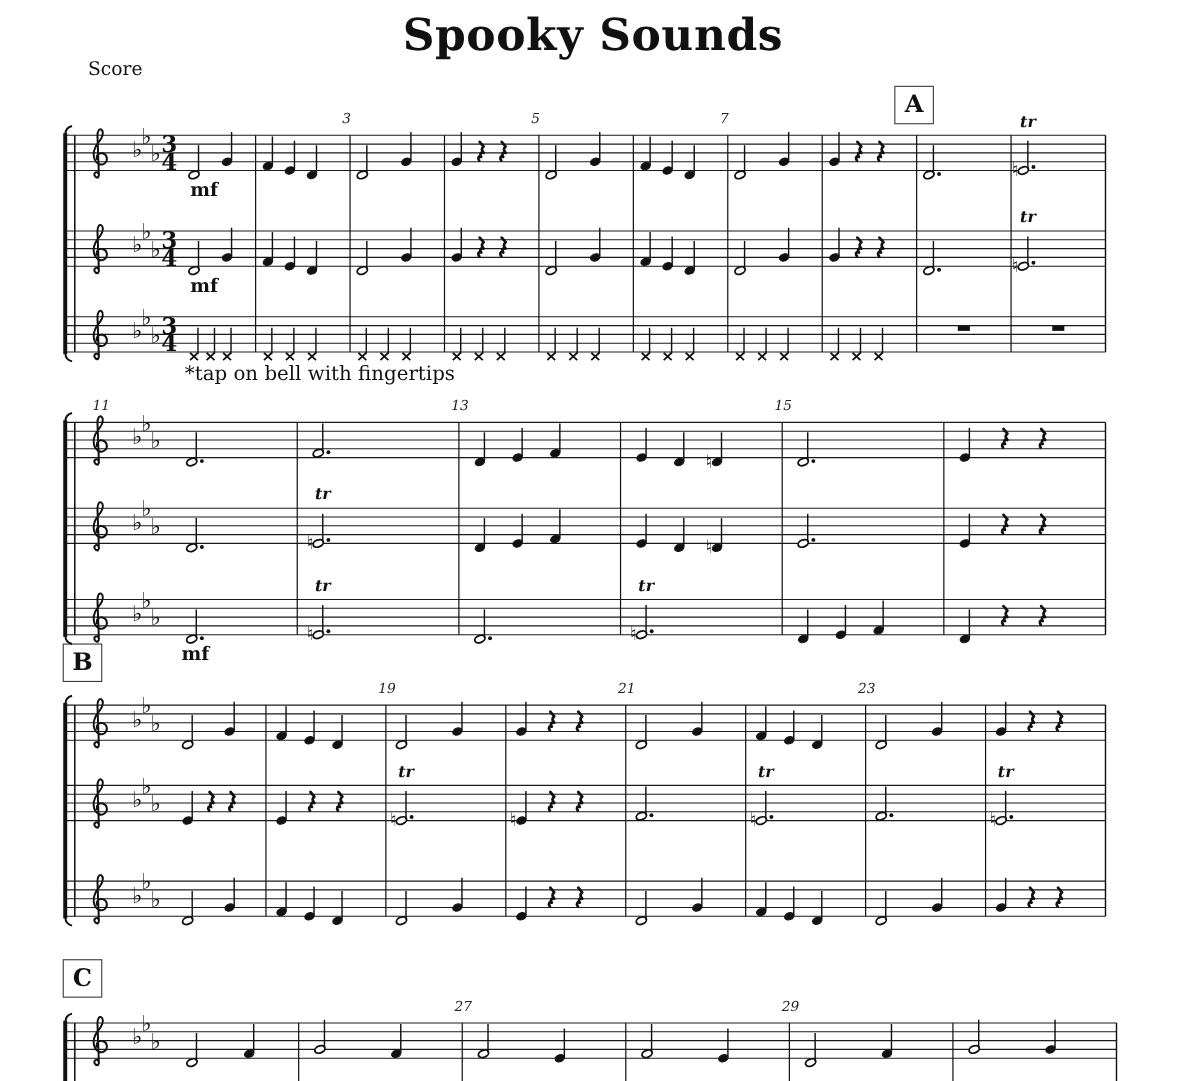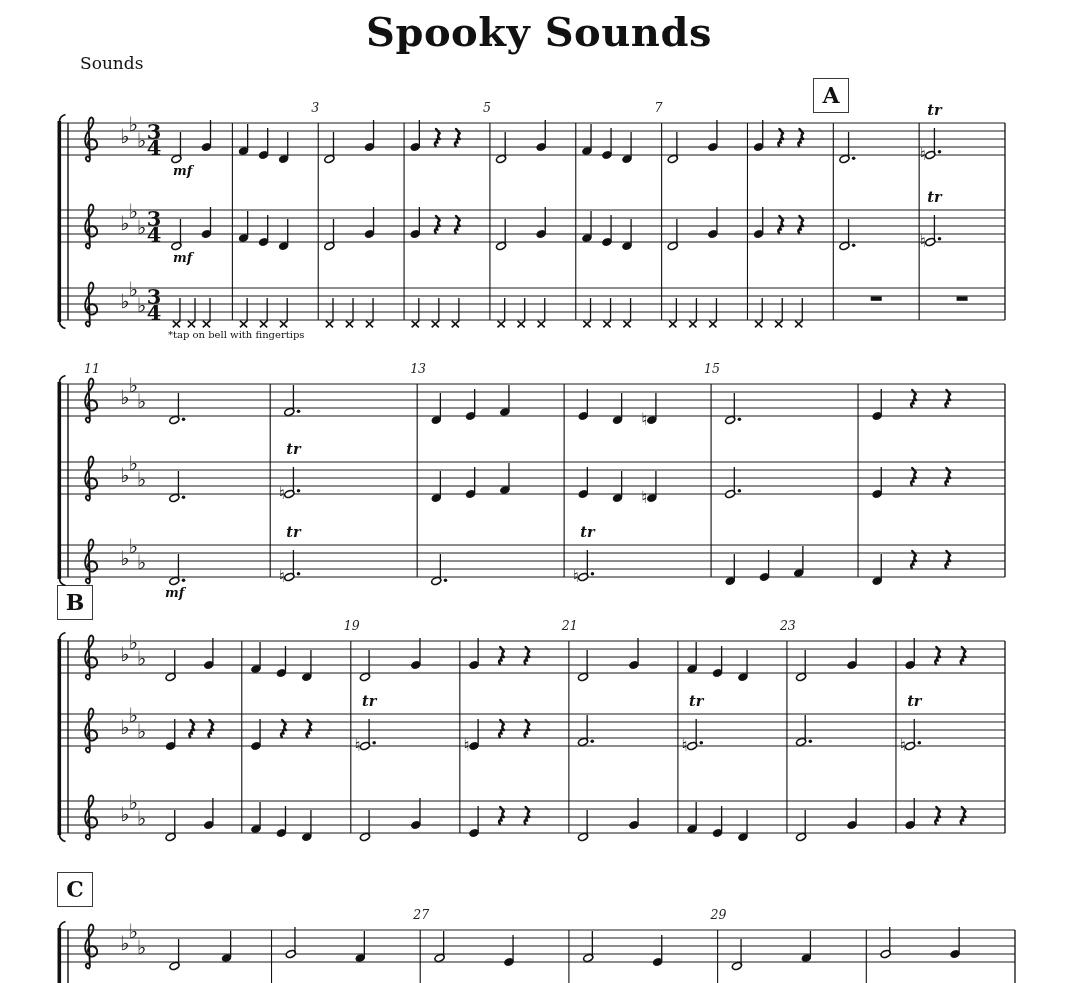--- a/index.html
+++ b/index.html
@@ -3,35 +3,35 @@
 <meta charset="utf-8">
 <style>
   html,body{margin:0;padding:0;background:#fff;}
   #page{position:relative;width:1078px;height:983px;background:#fff;overflow:hidden;
         font-family:"DejaVu Serif",serif;color:#111;}
   #title{position:absolute;top:8px;left:0;width:1078px;text-align:center;
          font-size:40px;font-weight:bold;letter-spacing:0.5px;}
   #score-label{position:absolute;left:80px;top:53px;font-size:17px;}
   #tempo{position:absolute;left:140px;top:77px;font-size:16px;font-weight:bold;}
   #tempo .note-glyph{font-family:"DejaVu Sans",sans-serif;font-size:18px;font-weight:normal;}
-  #tap-note{position:absolute;left:168px;top:329px;font-size:10px;}
-  .dyn{position:absolute;font-size:13px;font-weight:bold;font-style:italic;}
+  #tap-note{position:absolute;left:168px;top:329px;font-size:18px;}
+  .dyn{position:absolute;font-size:17px;font-weight:bold;}
   .rehearsal{position:absolute;width:34px;height:33px;border:1.6px solid #3a3a3a;
              background:#fff;text-align:center;line-height:33px;font-size:22px;font-weight:bold;}
   #mark-a{left:813px;top:78px;}
   #mark-b{left:57px;top:585px;}
   #mark-c{left:57px;top:872px;}
   #music-svg{position:absolute;left:0;top:0;}
 </style>
 </head>
 <body>
 
 <div id="page">
   <div id="title">Spooky Sounds</div>
-  <div id="score-label">Sounds</div>
+  <div id="score-label">Score</div>
   <div id="tap-note">*tap on bell with fingertips</div>
   <div id="mark-a" class="rehearsal">A</div>
   <div id="mark-b" class="rehearsal">B</div>
   <div id="mark-c" class="rehearsal">C</div>
   <svg id="music-svg" width="1078" height="983" viewBox="0 0 1078 983">
       <line x1="58" y1="123" x2="1005" y2="123" stroke="#1a1a1a" stroke-width="1"></line>
       <line x1="58" y1="131" x2="1005" y2="131" stroke="#1a1a1a" stroke-width="1"></line>
       <line x1="58" y1="139" x2="1005" y2="139" stroke="#1a1a1a" stroke-width="1"></line>
       <line x1="58" y1="147" x2="1005" y2="147" stroke="#1a1a1a" stroke-width="1"></line>
       <line x1="58" y1="155" x2="1005" y2="155" stroke="#1a1a1a" stroke-width="1"></line>

